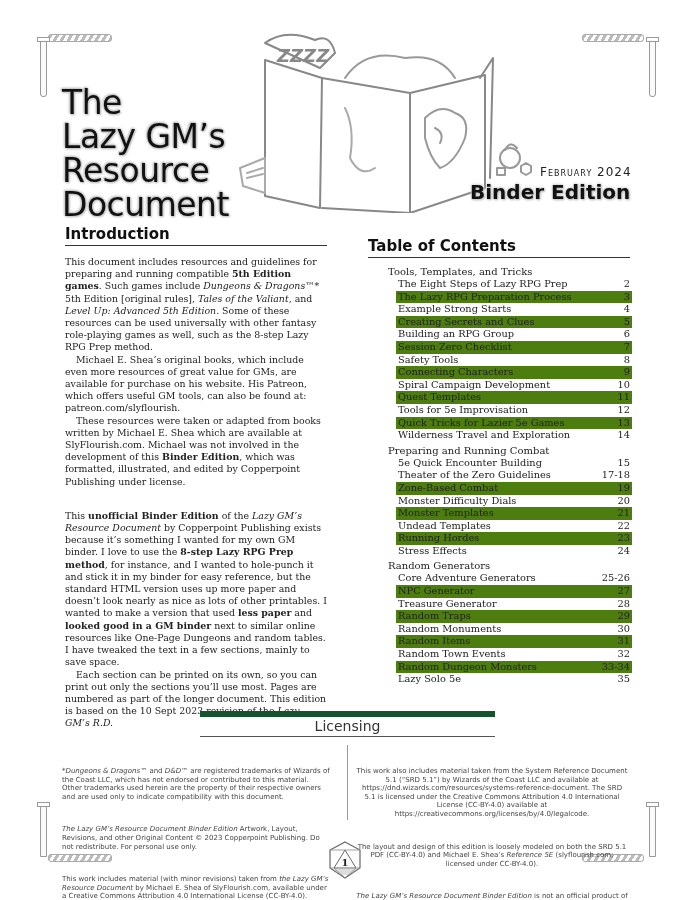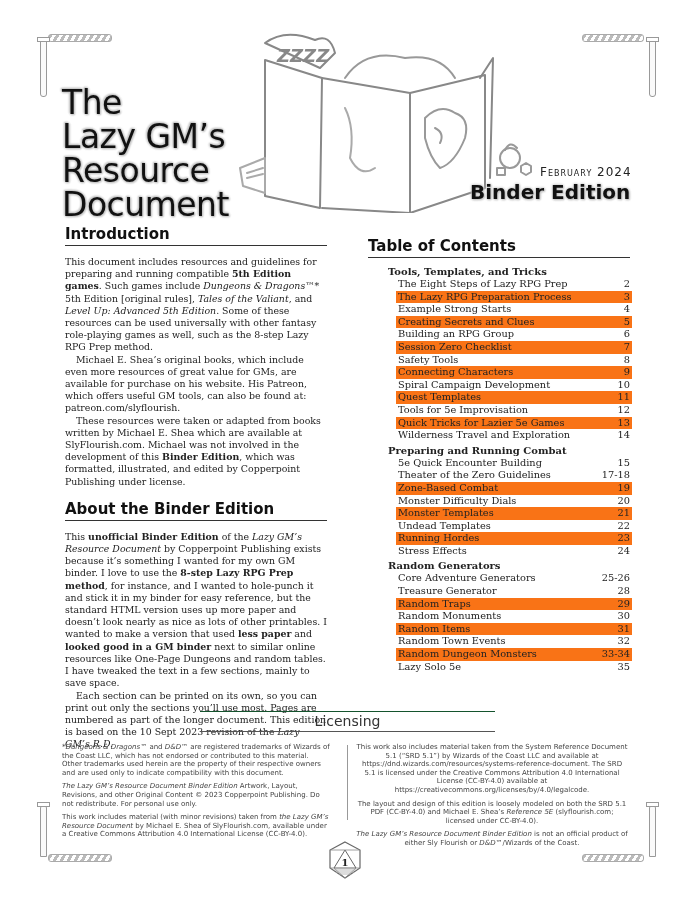--- a/index.html
+++ b/index.html
@@ -25,30 +25,30 @@
   .illus { left:225px; top:18px; width:320px; height:195px; }
 
   
   .col-left { left:65px; top:225px; width:262px; }
   .col-right { left:368px; top:225px; width:262px;margin-top:12px; }
   h2 { font-family:"DejaVu Sans", sans-serif; font-size:15px; font-weight:bold; margin:0; padding-bottom:2px; border-bottom:1.5px solid #333; color:#111; }
   p { margin:0; font-size:9.4px; line-height:12.2px; color:#222; }
   p.indent { text-indent:11px; }
 
   
-  .toc-sec { font-size:10px; font-weight:bold; margin-top:2px; margin-left:20px; line-height:13px; }
+  .toc-sec { font-size:10px; font-weight:normal; margin-top:2px; margin-left:20px; line-height:13px; }
   .toc-row { display:flex; justify-content:space-between; margin-left:28px; width:232px; font-size:9.8px; line-height:12.6px; padding:0 2px; }
-  .toc-row.shade { background:#f97316; }
+  .toc-row.shade { background:#4d7c0f; }
 
   
   .lic-title { left:200px; top:711px; width:295px; text-align:center; font-family:"DejaVu Sans", sans-serif; font-size:14px; color:#333;
-     border-top:1px solid #14532d; border-bottom:1px solid #555; padding:1px 0 2px; }
+     border-top:6px solid #14532d; border-bottom:1px solid #555; padding:1px 0 2px; }
   .lic-left { left:62px; top:743px; width:268px; font-family:"DejaVu Sans", sans-serif; font-size:7px; line-height:8.6px; color:#444; }
   .lic-right { left:356px; top:743px; width:272px; font-family:"DejaVu Sans", sans-serif; font-size:7px; line-height:8.6px; color:#444; text-align:center; }
-  .lic-left p, .lic-right p { font-size:7px; line-height:8.6px; color:#444; font-family:"DejaVu Sans", sans-serif; margin-bottom:5px; }
+  .lic-left p, .lic-right p { font-size:7px; line-height:8.6px; color:#444; font-family:"DejaVu Sans", sans-serif; margin-bottom:5px;margin-top:24px; }
   .vline { left:347px; top:745px; width:1px; height:75px; background:#999; }
 
   .die { left:327px; top:840px; width:36px; height:40px; }
 </style>
 </head>
 <body>
 
 <div class="rope" style="left:48px;top:34px;width:62px;"></div>
 <div class="sword" style="left:40px;top:40px;height:55px;"></div>
 <div class="rope" style="left:582px;top:34px;width:60px;"></div>
@@ -89,21 +89,20 @@
 <div class="abs date">February 2024</div>
 <div class="abs edition">Binder Edition</div>
 
 <div class="abs col-left">
   <h2>Introduction</h2>
   <div style="height:10px"></div>
   <p><span>This document includes resources and guidelines for preparing and running compatible </span><b>5th Edition games</b><span>. Such games include </span><i>Dungeons &amp; Dragons</i><span>™* 5th Edition [original rules], </span><i>Tales of the Valiant</i><span>, and </span><i>Level Up: Advanced 5th Edition</i><span>. Some of these resources can be used universally with other fantasy role-playing games as well, such as the 8-step Lazy RPG Prep method.</span></p>
   <p class="indent"><span>Michael E. Shea’s original books, which include even more resources of great value for GMs, are available for purchase on his website. His Patreon, which offers useful GM tools, can also be found at: patreon.com/slyflourish.</span></p>
   <p class="indent"><span>These resources were taken or adapted from books written by Michael E. Shea which are available at SlyFlourish.com. Michael was not involved in the development of this </span><b>Binder Edition</b><span>, which was formatted, illustrated, and edited by Copperpoint Publishing under license.</span></p>
   <div style="height:12px"></div>
-  <h2>About the Binder Edition</h2>
   <div style="height:10px"></div>
   <p><span>This </span><b>unofficial Binder Edition</b><span> of the </span><i>Lazy GM’s Resource Document</i><span> by Copperpoint Publishing exists because it’s something I wanted for my own GM binder. I love to use the </span><b>8-step Lazy RPG Prep method</b><span>, for instance, and I wanted to hole-punch it and stick it in my binder for easy reference, but the standard HTML version uses up more paper and doesn’t look nearly as nice as lots of other printables. I wanted to make a version that used </span><b>less paper</b><span> and </span><b>looked good in a GM binder</b><span> next to similar online resources like One-Page Dungeons and random tables. I have tweaked the text in a few sections, mainly to save space.</span></p>
   <p class="indent"><span>Each section can be printed on its own, so you can print out only the sections you’ll use most. Pages are numbered as part of the longer document. This edition is based on the 10 Sept 2023 revision of the </span><i>Lazy GM’s R.D.</i></p>
 </div>
 
 <div class="abs col-right">
   <h2>Table of Contents</h2>
   <div style="height:5px"></div>
   <div id="toc-body">
       <div class="toc-sec">Tools, Templates, and Tricks</div>
@@ -189,20 +188,24 @@
         <span>23</span>
       </div>
       <div class="toc-row">
         <span>Stress Effects</span>
         <span>24</span>
       </div>
       <div class="toc-sec">Random Generators</div>
       <div class="toc-row">
         <span>Core Adventure Generators</span>
         <span>25-26</span>
+      </div>
+      <div class="toc-row shade">
+        <span>NPC Generator</span>
+        <span>27</span>
       </div>
       <div class="toc-row">
         <span>Treasure Generator</span>
         <span>28</span>
       </div>
       <div class="toc-row shade">
         <span>Random Traps</span>
         <span>29</span>
       </div>
       <div class="toc-row">

